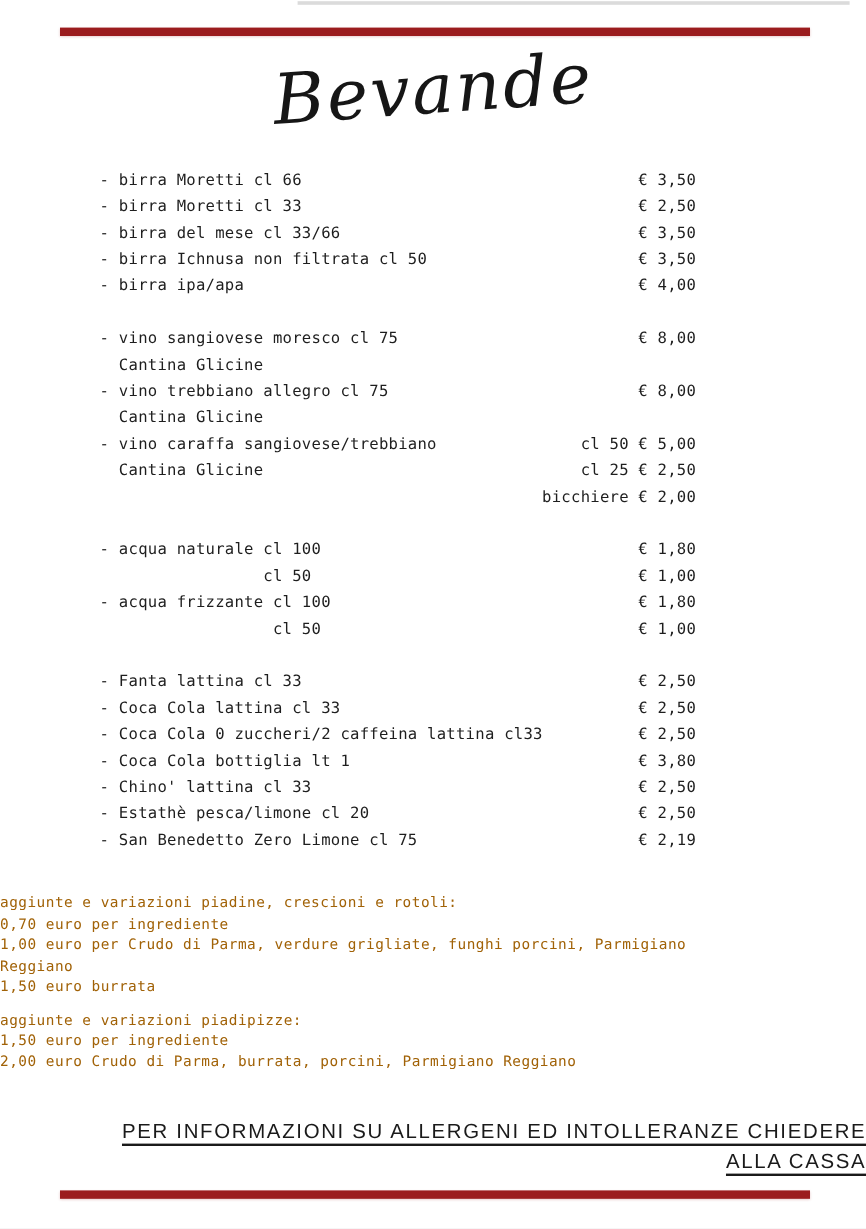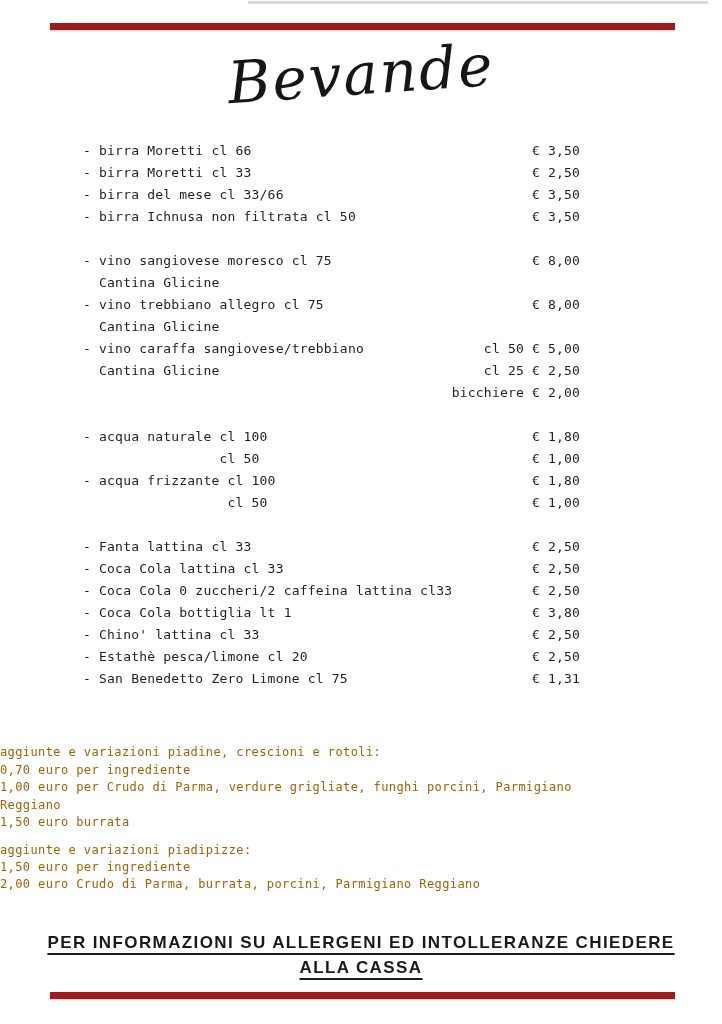--- a/index.html
+++ b/index.html
@@ -64,23 +64,23 @@
     letter-spacing: 0.4px;
     color: #a16207;
   }
   .notes-1 { top: 744px; line-height: 17.5px; }
   .notes-2 { top: 842px; line-height: 17px; }
   .allergen {
     position: absolute;
     top: 930px;
     left: 0;
     width: 100%;
-    text-align: center;
+    text-align: right;
     font-family: "Liberation Sans", sans-serif;
-    font-weight: 700;
+    font-weight: 400;
     font-size: 17px;
     letter-spacing: 1.4px;
     line-height: 25px;
     color: #1a1a1a;
     white-space: nowrap;
   }
   .allergen .u {
     text-decoration: underline;
     text-decoration-thickness: 1.5px;
     text-underline-offset: 5px;
@@ -108,20 +108,24 @@
           <span class="price">€ 2,50</span>
         </div>
         <div class="menu-row">
           <span class="item">- birra del mese cl 33/66</span>
           <span class="price">€ 3,50</span>
         </div>
         <div class="menu-row">
           <span class="item">- birra Ichnusa non filtrata cl 50</span>
           <span class="price">€ 3,50</span>
         </div>
+        <div class="menu-row">
+          <span class="item">- birra ipa/apa</span>
+          <span class="price">€ 4,00</span>
+        </div>
       </div>
       <div class="menu-section">
         <div class="menu-row">
           <span class="item">- vino sangiovese moresco cl 75</span>
           <span class="price">€ 8,00</span>
         </div>
         <div class="menu-row">
           <span class="item">  Cantina Glicine</span>
         </div>
         <div class="menu-row">
@@ -185,21 +189,21 @@
         <div class="menu-row">
           <span class="item">- Chino' lattina cl 33</span>
           <span class="price">€ 2,50</span>
         </div>
         <div class="menu-row">
           <span class="item">- Estathè pesca/limone cl 20</span>
           <span class="price">€ 2,50</span>
         </div>
         <div class="menu-row">
           <span class="item">- San Benedetto Zero Limone cl 75</span>
-          <span class="price">€ 1,31</span>
+          <span class="price">€ 2,19</span>
         </div>
       </div>
     </div>
 
   <div class="notes notes-1">
     <div>aggiunte e variazioni piadine, crescioni e rotoli:</div>
     <div>0,70 euro per ingrediente</div>
     <div>1,00 euro per Crudo di Parma, verdure grigliate, funghi porcini, Parmigiano</div>
     <div>Reggiano</div>
     <div>1,50 euro burrata</div>

